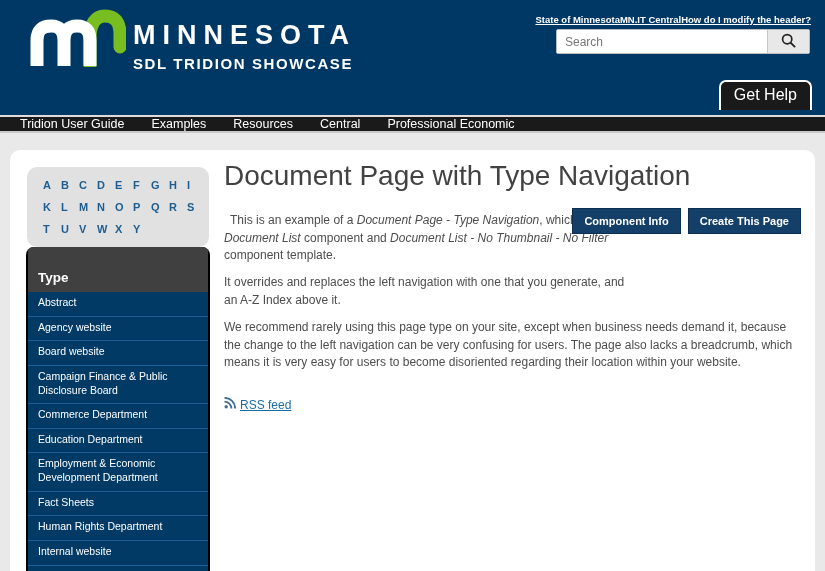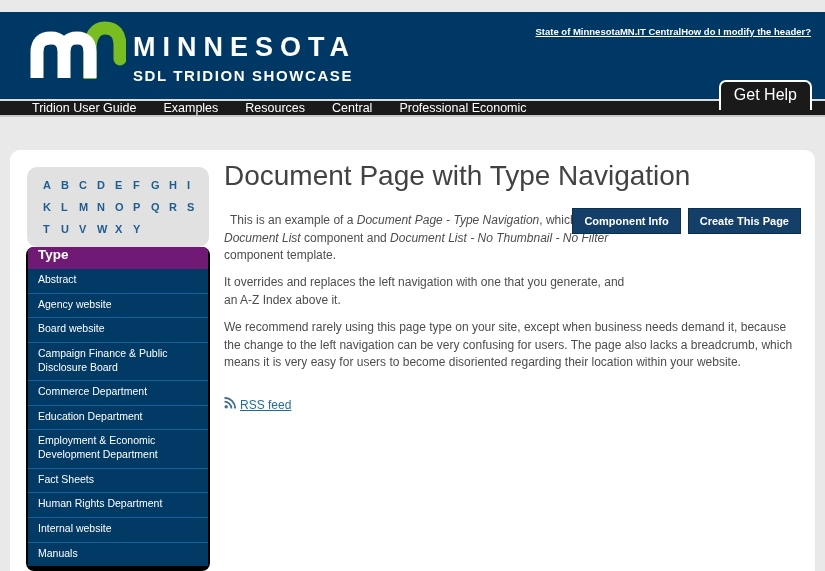--- a/index.html
+++ b/index.html
@@ -7,23 +7,22 @@
   body {
     font-family: "Liberation Sans", sans-serif;
     background: #e9e9e9;
     position: relative;
     overflow: hidden;
   }
 
   
   .header {
     position: relative;
-    height: 87px;
+    height: 115px;
     background: #003865;
-    margin-top: 12px;
   }
   .logo { position: absolute; left: 24px; top: 9px; }
   .brand-text { position: absolute; left: 133px; top: 22px; color: #fff; }
   .brand-title {
     font-size: 27px; font-weight: bold; letter-spacing: 7px; line-height: 1;
   }
   .brand-subtitle {
     font-size: 15px; font-weight: bold; letter-spacing: 1.6px; margin-top: 6px;
   }
   .top-links {
@@ -51,21 +50,21 @@
   }
 
   
   .navbar {
     position: relative;
     height: 18px;
     background: #1a1a1a;
     border-top: 2px solid #dcdcdc;
     border-bottom: 2px solid #c9c9c9;
     display: flex; align-items: center;
-    padding-left: 32px; gap: 27px;
+    padding-left: 20px; gap: 27px;
   }
   .navbar a { color: #fff; font-size: 12.5px; cursor: pointer; text-decoration: none; }
   .get-help-tab {
     position: absolute; right: 13px; top: 80px; z-index: 5;
     background: #1a1a1a; color: #fff;
     border: 2px solid #fff; border-bottom: none;
     border-radius: 7px 7px 0 0;
     font-size: 16px; padding: 4px 13px 6px 13px; cursor: pointer;
   }
 
@@ -90,21 +89,21 @@
   }
 
   
   .type-box {
     position: absolute; left: 16px; top: 97px; width: 184px;
     background: #000; border-radius: 8px; padding: 0 2px 5px 2px;
     overflow: hidden;
   }
   .type-header {
     color: #fff; font-size: 13.5px; font-weight: bold;
-    padding: 0 10px 7px 10px; background: #701a75;
+    padding: 23px 10px 7px 10px; background: #404040;
   }
   .type-list { list-style: none; }
   .type-list li {
     background: #003a65;
     border-bottom: 1px solid #1a5f97;
   }
   .type-list li:last-child { border-bottom: none; }
   .type-list a {
     display: block; color: #fff; font-size: 10.5px; line-height: 1.3;
     padding: 4px 10px 6px 10px; text-decoration: none; cursor: pointer;
@@ -154,20 +153,31 @@
     <div class="brand-subtitle">SDL TRIDION SHOWCASE</div>
   </div>
 
   <div class="top-links">
 
   <a>State of Minnesota</a>
       <a>MN.IT Central</a>
       <a>How do I modify the header?</a>
     </div>
 
+  <div class="search-bar">
+    <input type="text" placeholder="Search" style="">
+    <button class="search-btn">
+      <span>
+        <svg width="15" height="15" viewBox="0 0 15 15">
+          <circle cx="6.2" cy="6.2" r="4.6" fill="none" stroke="#222" stroke-width="1.7"></circle>
+          <line x1="9.8" y1="9.8" x2="13.6" y2="13.6" stroke="#222" stroke-width="1.9" stroke-linecap="round"></line>
+        </svg>
+      </span>
+    </button>
+  </div>
 </div>
 
 <div class="navbar">
 
 <a>Tridion User Guide</a>
     <a>Examples</a>
     <a>Resources</a>
     <a>Central</a>
     <a>Professional Economic</a>
   </div>

